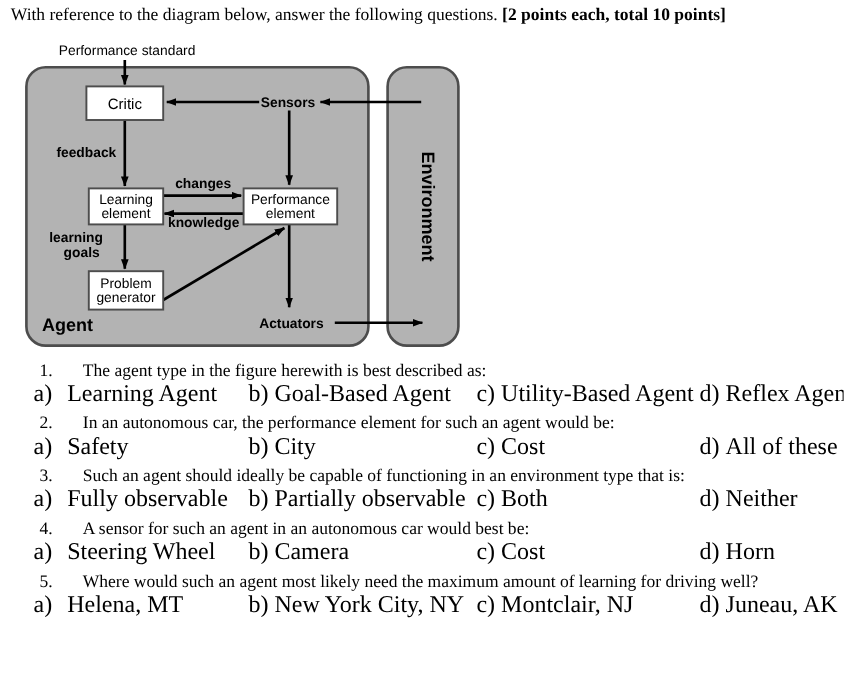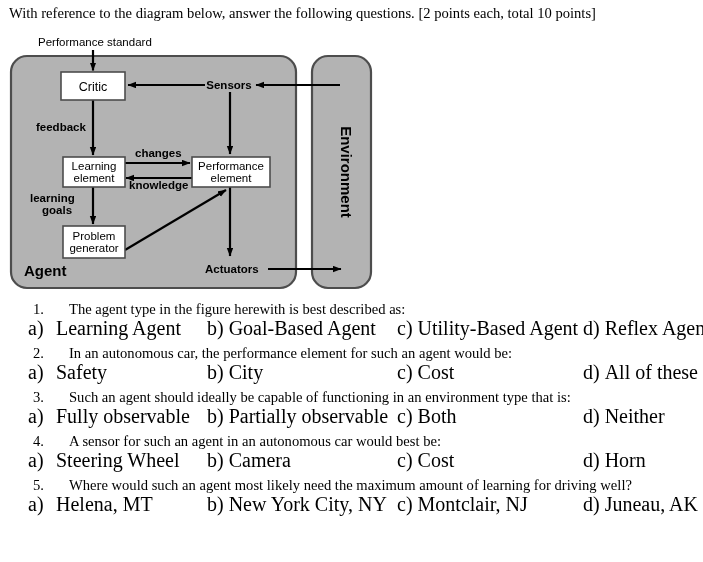--- a/index.html
+++ b/index.html
@@ -20,30 +20,31 @@
   #header-line {
     position: absolute;
     left: 9px;
     top: 4px;
     width: 690px;
     font-size: 14.6px;
     line-height: 18px;
     white-space: nowrap;
   }
   #header-line .bold {
-    font-weight: normal;
+    font-weight: bold;
   }
 
   
   #diagram {
     position: absolute;
     left: 0px;
     top: 28px;
     width: 400px;
     height: 268px;
+    padding-left: 11px;
   }
   #diagram svg {
     display: block;
   }
 
   
   #questions {
     position: absolute;
     left: 0px;
     top: 300px;

